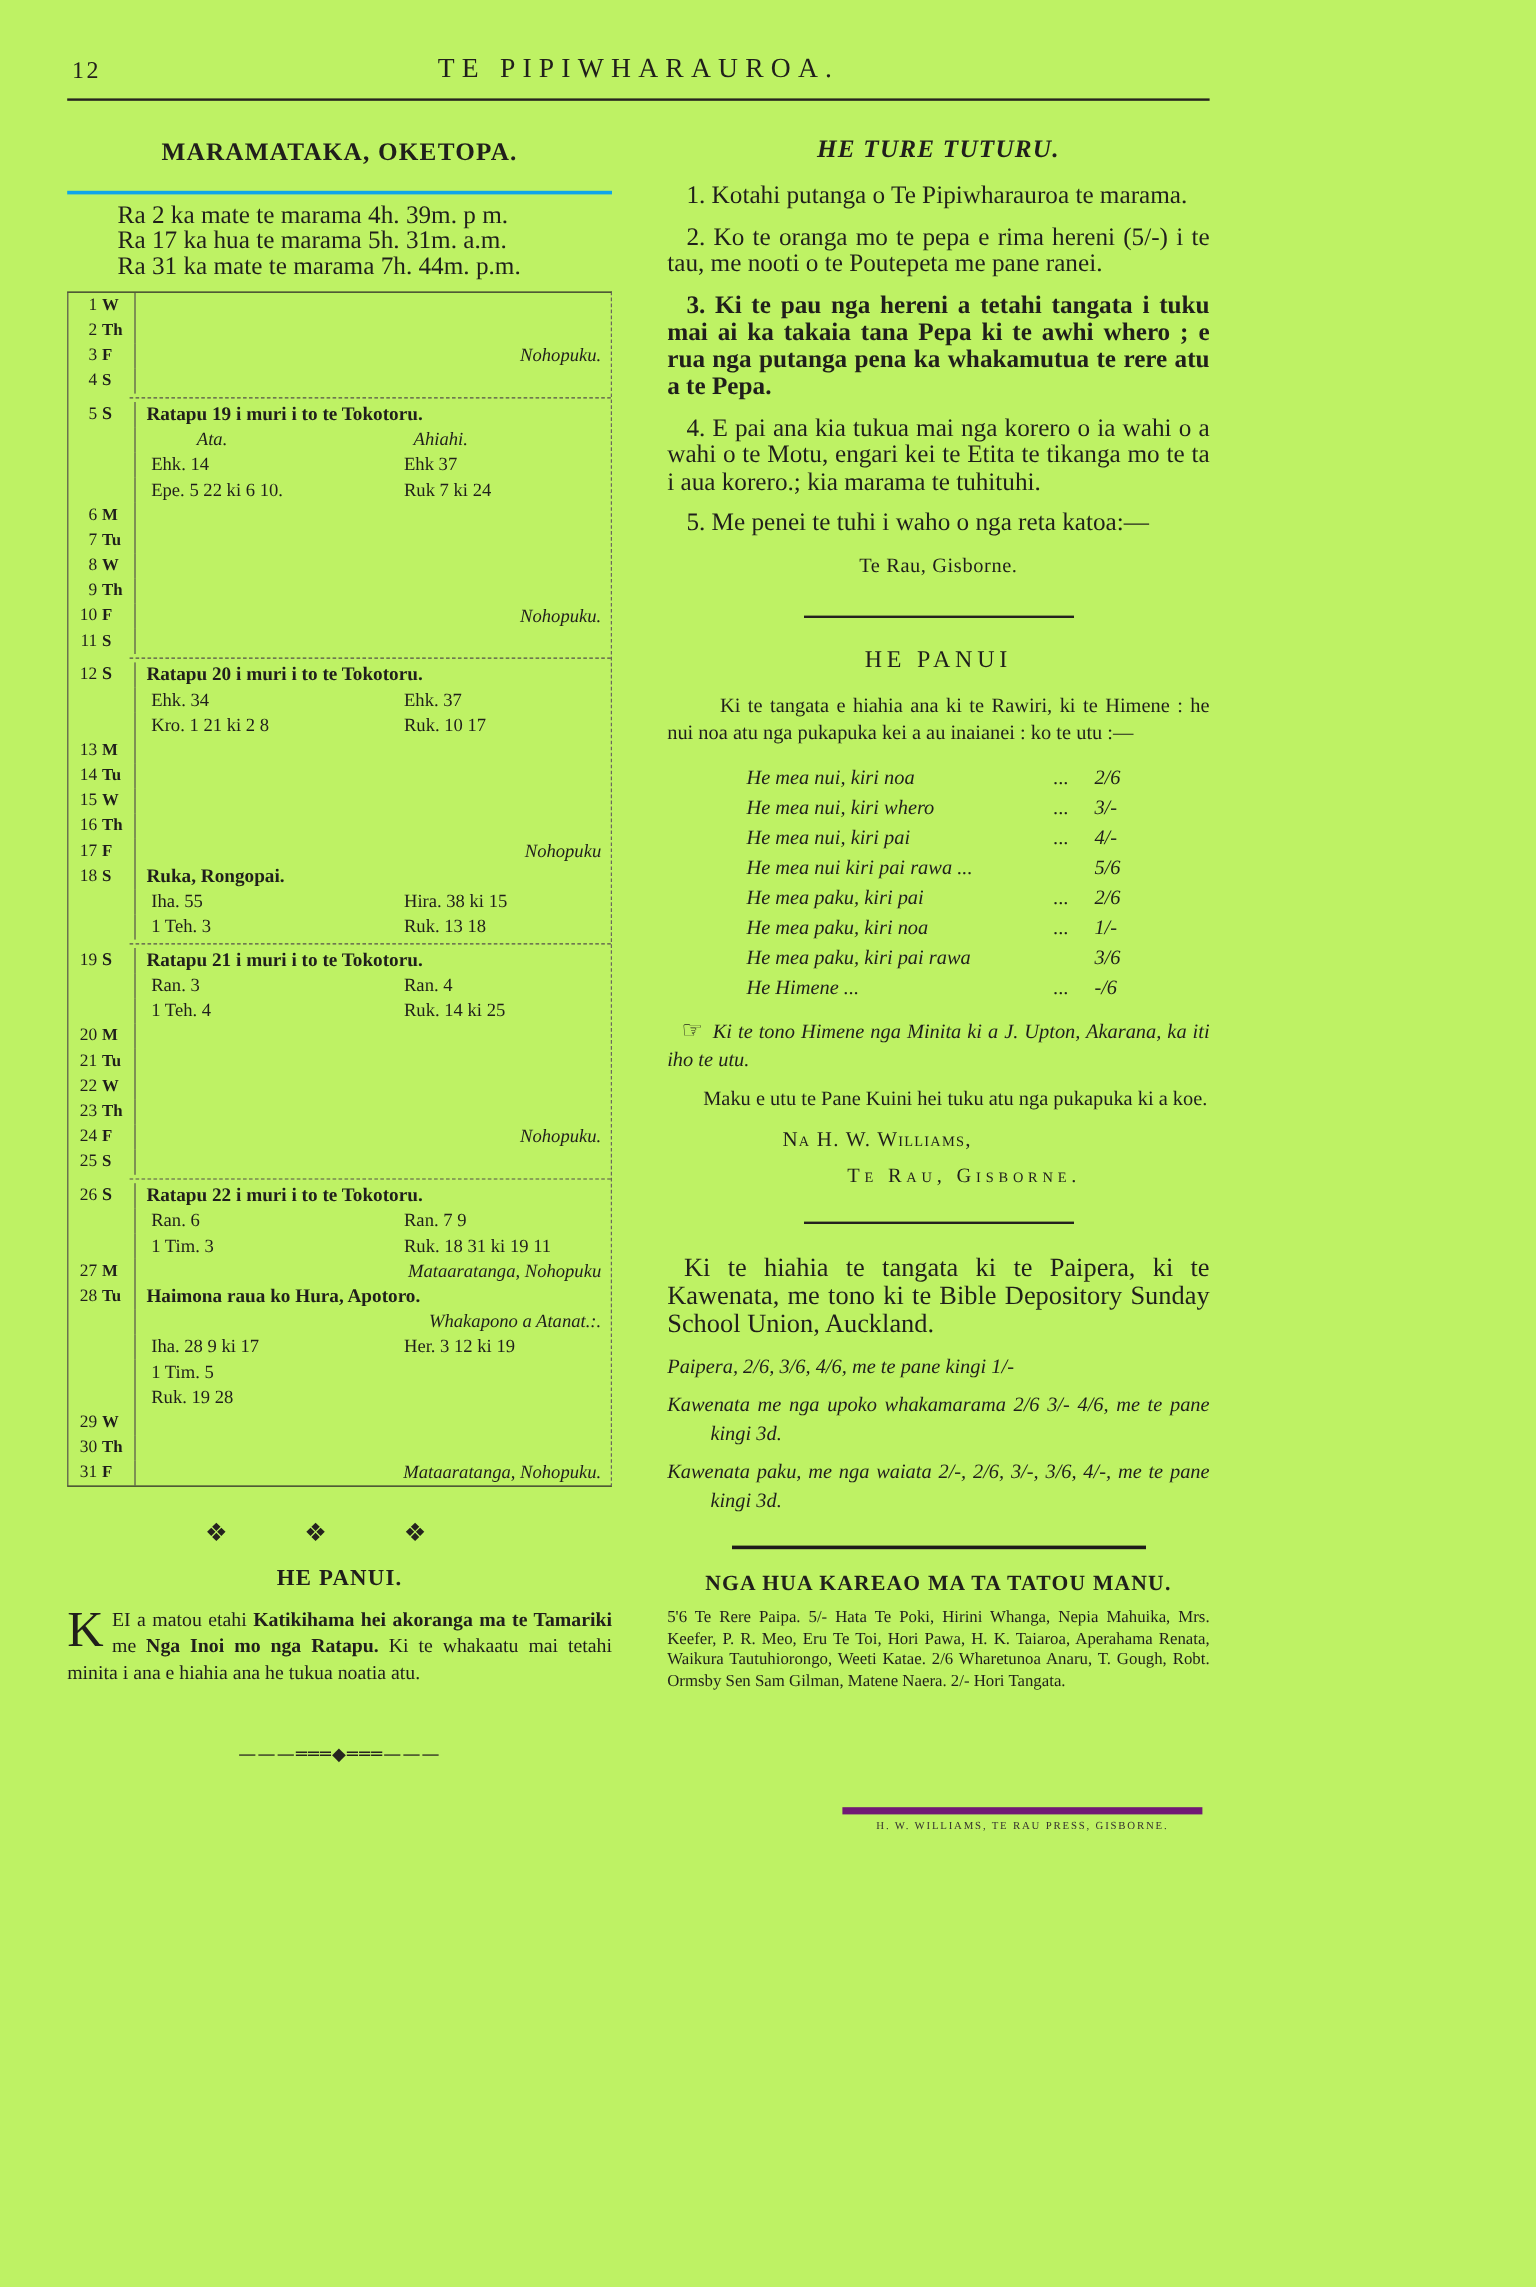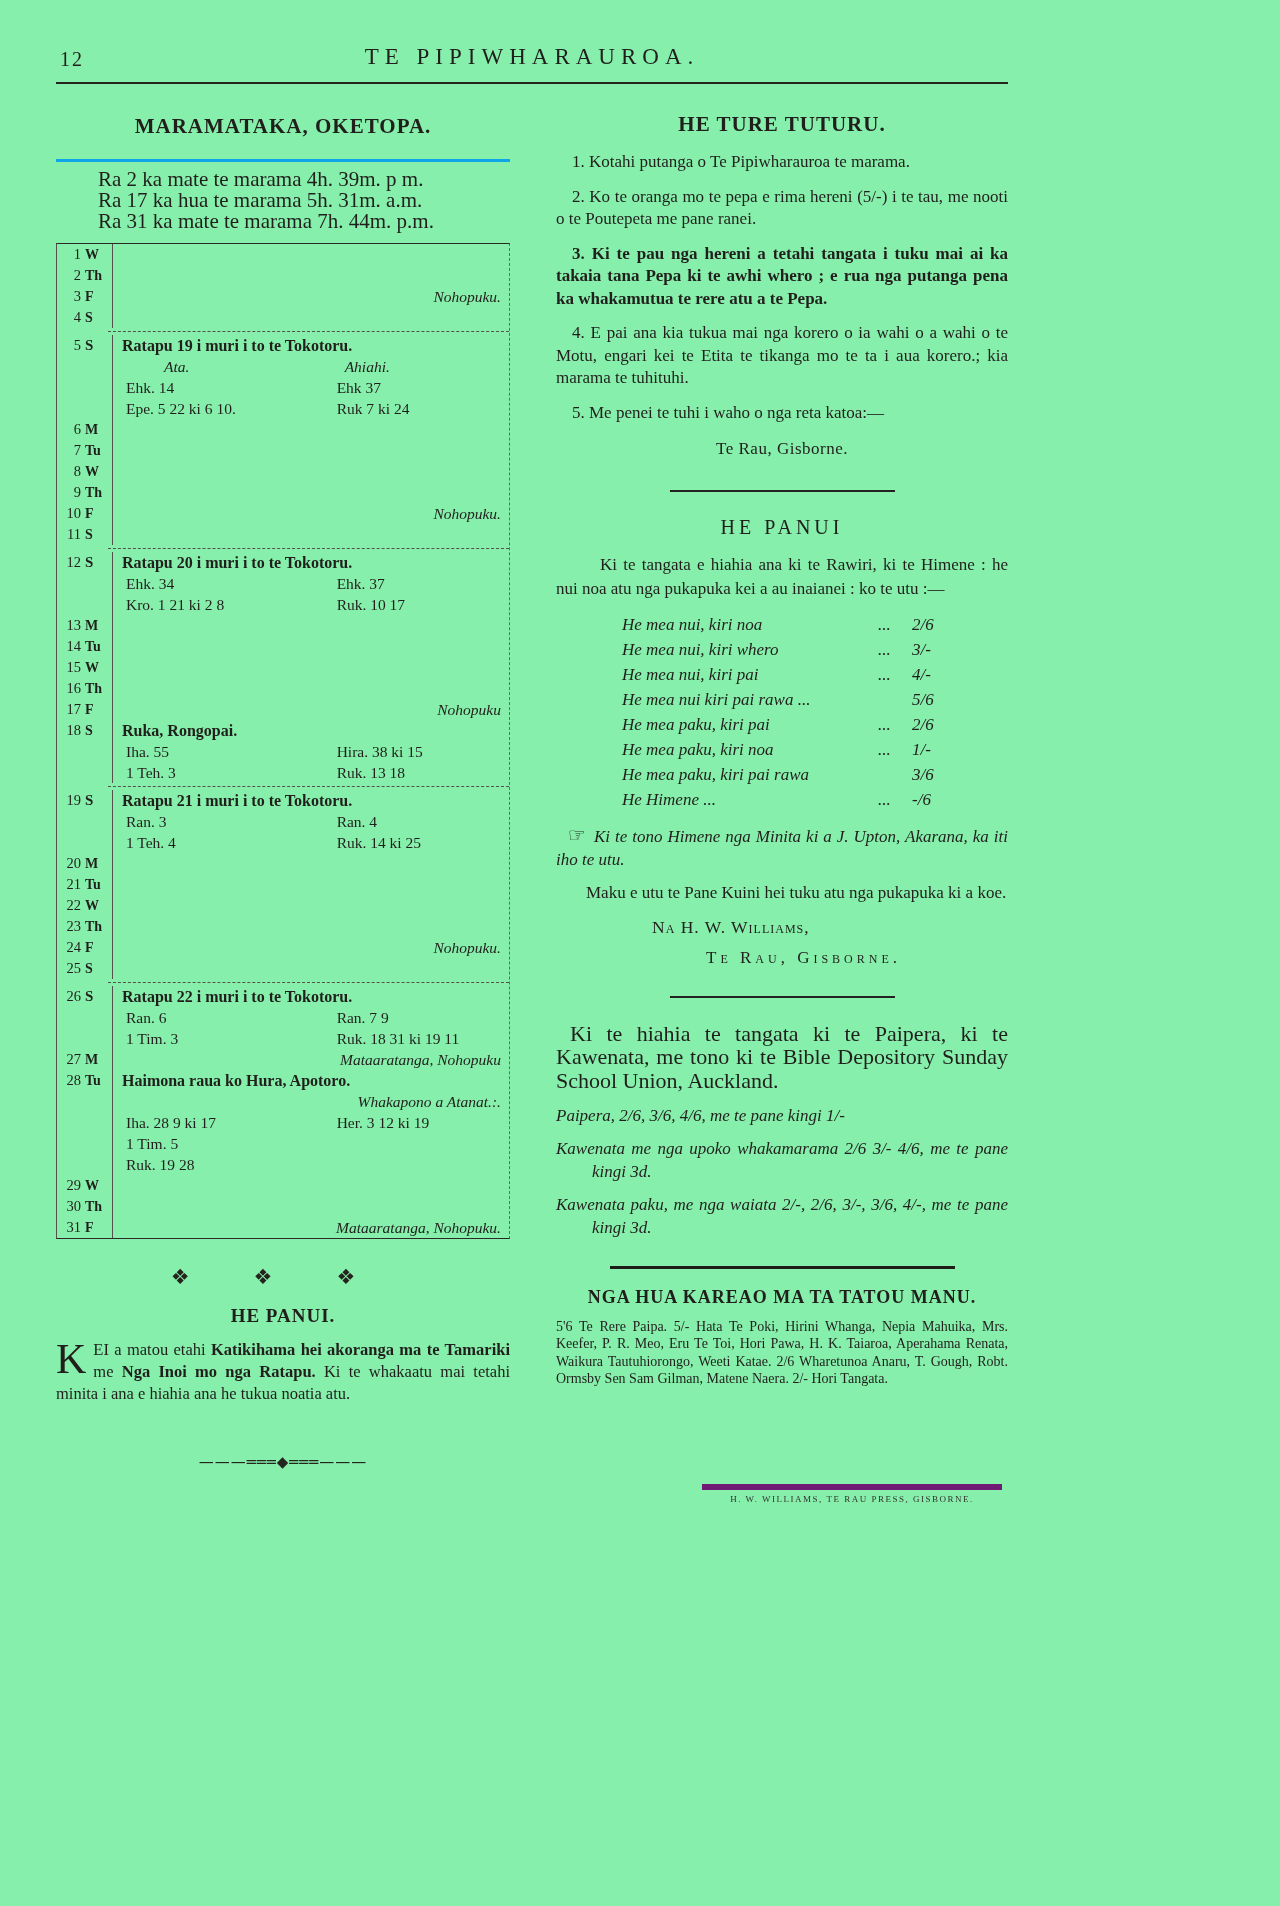--- a/index.html
+++ b/index.html
@@ -1,18 +1,18 @@
 <!DOCTYPE html>
 <html><head>
 <meta charset="utf-8">
 <style>
   html,body{margin:0;padding:0;background:#e8e6e0;}
   .page{
     width:1280px;height:1906px;box-sizing:border-box;position:relative;
-    margin:0 auto;background:#86efac;color:#201f1b;
+    margin:0 auto;background:#bef264;color:#201f1b;
     font-family:"Liberation Serif", serif;
     padding:44px 272px 0 56px;overflow:hidden;
   }
   
   .masthead-row{position:relative;text-align:center;border-bottom:2px solid #26241f;padding-bottom:12px;}
   .page-number{position:absolute;left:4px;top:4px;font-size:20px;letter-spacing:2px;}
   .masthead{margin:0;font-size:23px;font-weight:normal;letter-spacing:6px;}
   
   .columns{display:flex;gap:46px;margin-top:24px;}
   .col-left{flex:0 0 454px;width:454px;}
@@ -37,22 +37,22 @@
   .cal-note{display:block;text-align:right;font-style:italic;padding-right:8px;}
   .cal-sep{border-top:1px dashed #55514a;margin:3px 0 3px 51px;height:0;}
   .ornament-row{display:flex;justify-content:center;gap:64px;margin:26px 40px 10px 0;}
   .fleuron{font-family:"DejaVu Sans", sans-serif;font-size:21px;color:#25231e;}
   .panui-title{text-align:center;font-size:19px;font-weight:bold;letter-spacing:1px;margin:16px 0 12px;}
   .panui-para{font-size:16.5px;line-height:22px;text-align:justify;margin:0;}
   .dropcap{float:left;font-size:42px;line-height:37px;padding:2px 7px 0 0;}
   .end-ornament{text-align:center;margin-top:48px;font-size:15px;letter-spacing:1px;
     font-family:"DejaVu Sans", sans-serif;color:#26241f;}
   
-  .rules-title{font-size:21px;font-weight:bold;text-align:center;letter-spacing:1px;margin:4px 0 14px;}
-  .rule{font-size:17px;line-height:22.5px;text-align:justify;margin:12px 0;text-indent:16px;}
+  .rules-title{font-size:21px;font-weight:bold;text-align:center;letter-spacing:1px;margin:4px 0 14px;font-style:italic;}
+  .rule{font-size:21px;line-height:22.5px;text-align:justify;margin:12px 0;text-indent:16px;}
   .rule.bold{font-weight:bold;}
   .address{margin:6px 0 2px;line-height:26px;}
   .address-1{text-align:center;font-variant:small-caps;letter-spacing:1px;font-size:17px;}
   .address-2{text-align:center;font-size:17px;letter-spacing:0.5px;}
   .divider{width:225px;border-top:2.5px solid #24221e;margin:28px auto 24px;}
   .panui2-title{text-align:center;font-size:20px;font-weight:normal;letter-spacing:4px;margin:0 0 14px;}
   .intro{font-size:17px;line-height:23.5px;text-align:justify;text-indent:44px;margin:0 0 12px;}
   .price-list{width:330px;margin:10px 0 12px 66px;font-style:italic;font-size:17px;line-height:25px;}
   .price-row{display:flex;}
   .price-label{flex:1;}

